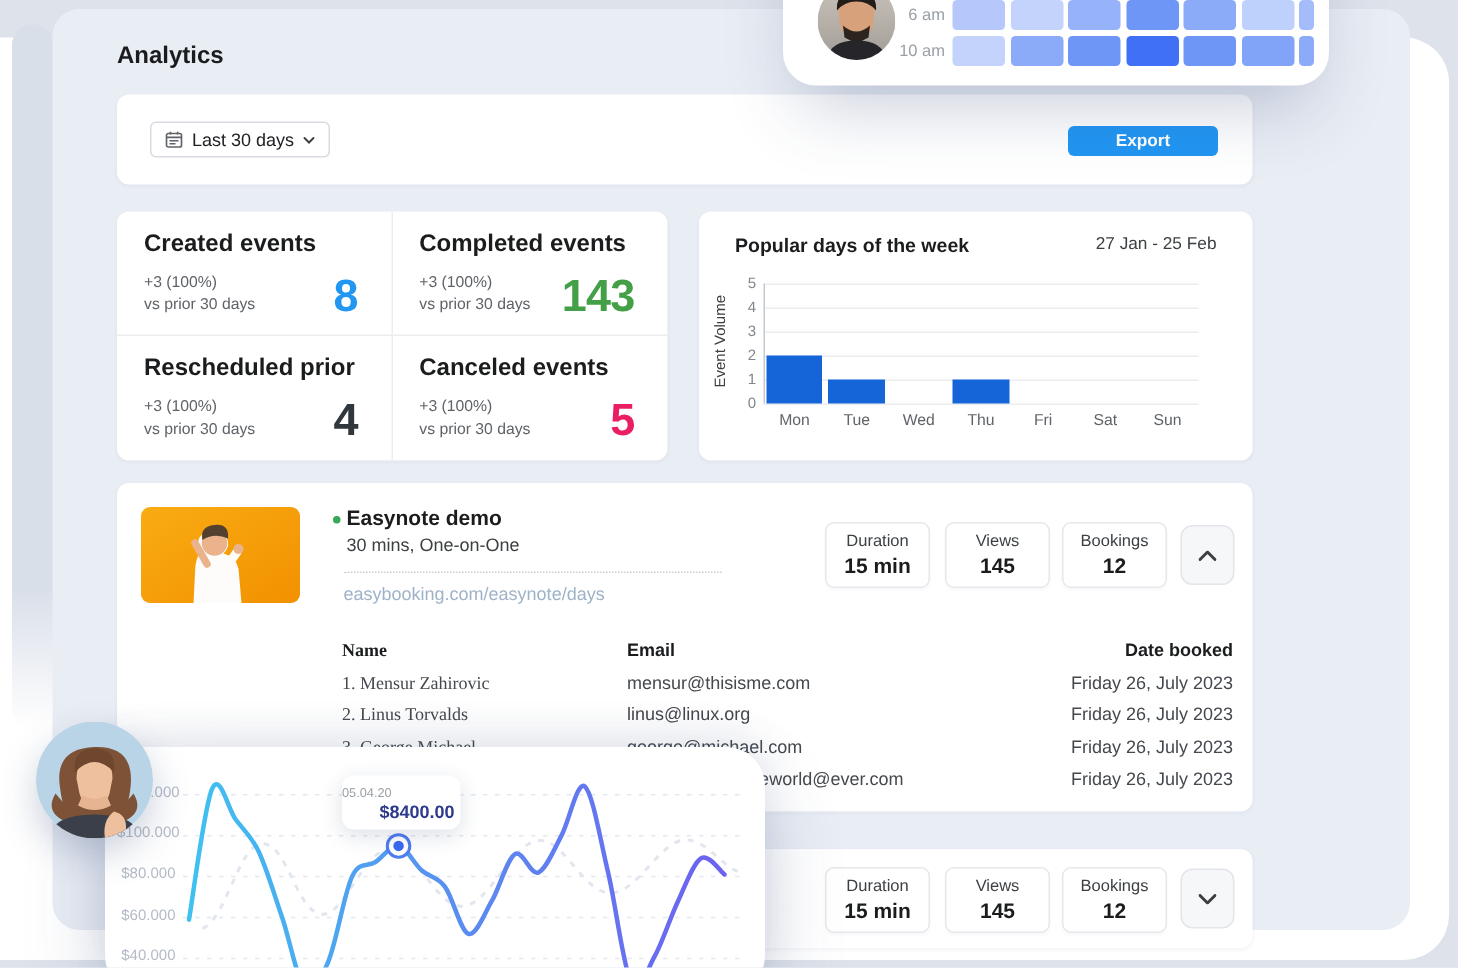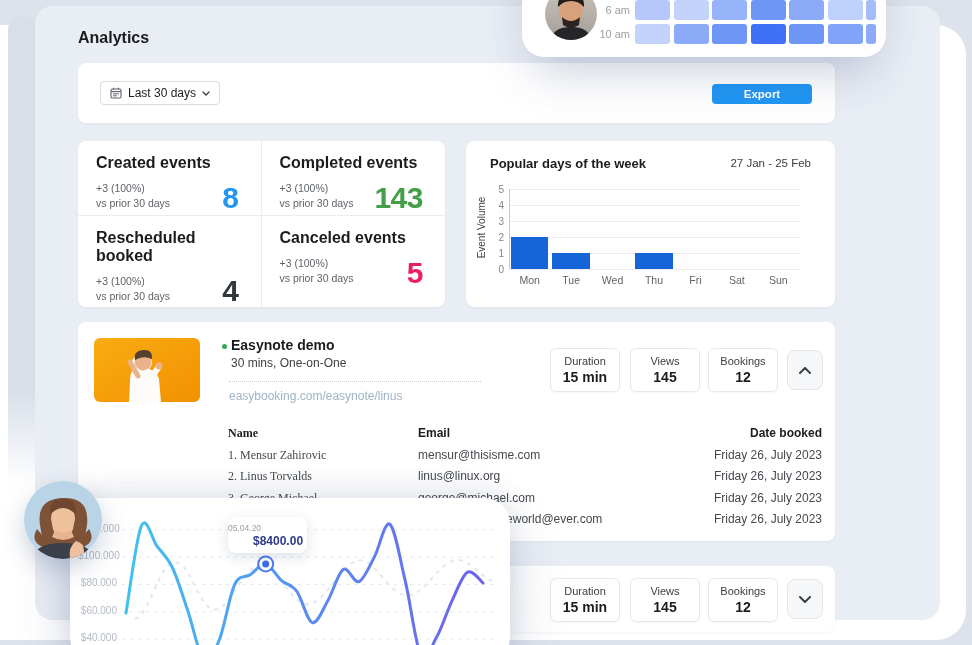--- a/index.html
+++ b/index.html
@@ -139,21 +139,21 @@
     <div class="quad-title">Completed events</div>
     <div class="quad-row">
       <div class="quad-delta">
         <div>+3 (100%)</div>
         <div>vs prior 30 days</div>
       </div>
       <div class="stat-value" style="color: rgb(67, 160, 71);">143</div>
     </div>
   </div>
   <div class="quad b-r">
-    <div class="quad-title">Rescheduled booked</div>
+    <div class="quad-title">Rescheduled prior</div>
     <div class="quad-row">
       <div class="quad-delta">
         <div>+3 (100%)</div>
         <div>vs prior 30 days</div>
       </div>
       <div class="stat-value" style="color: rgb(48, 55, 61);">4</div>
     </div>
   </div>
   <div class="quad">
     <div class="quad-title">Canceled events</div>
@@ -212,21 +212,21 @@
       <path d="M41,22 q-2,-9 8,-10 q10,-1 9,9 q-9,-4 -17,1 z" fill="#53402f"></path>
       <path d="M44,38 L36,24" stroke="#eab38c" stroke-width="5" stroke-linecap="round"></path>
       <path d="M57,40 L64,30" stroke="#fdfcfa" stroke-width="6" stroke-linecap="round"></path>
       <circle cx="65" cy="28" r="3.4" fill="#eab38c"></circle>
     </svg>
   </div>
   <div class="status-dot" id="status-dot" style="background: rgb(52, 168, 83);"></div>
   <div class="event-title">Easynote demo</div>
   <div class="event-sub">30 mins, One-on-One</div>
   <div class="event-divider"></div>
-  <div class="event-link">easybooking.com/easynote/linus</div>
+  <div class="event-link">easybooking.com/easynote/days</div>
 
   <div class="metric-box" style="left:472px">
     <div class="metric-label">Duration</div>
     <div class="metric-value">15 min</div>
   </div>
   <div class="metric-box" style="left:552px">
     <div class="metric-label">Views</div>
     <div class="metric-value">145</div>
   </div>
   <div class="metric-box" style="left:630px">

